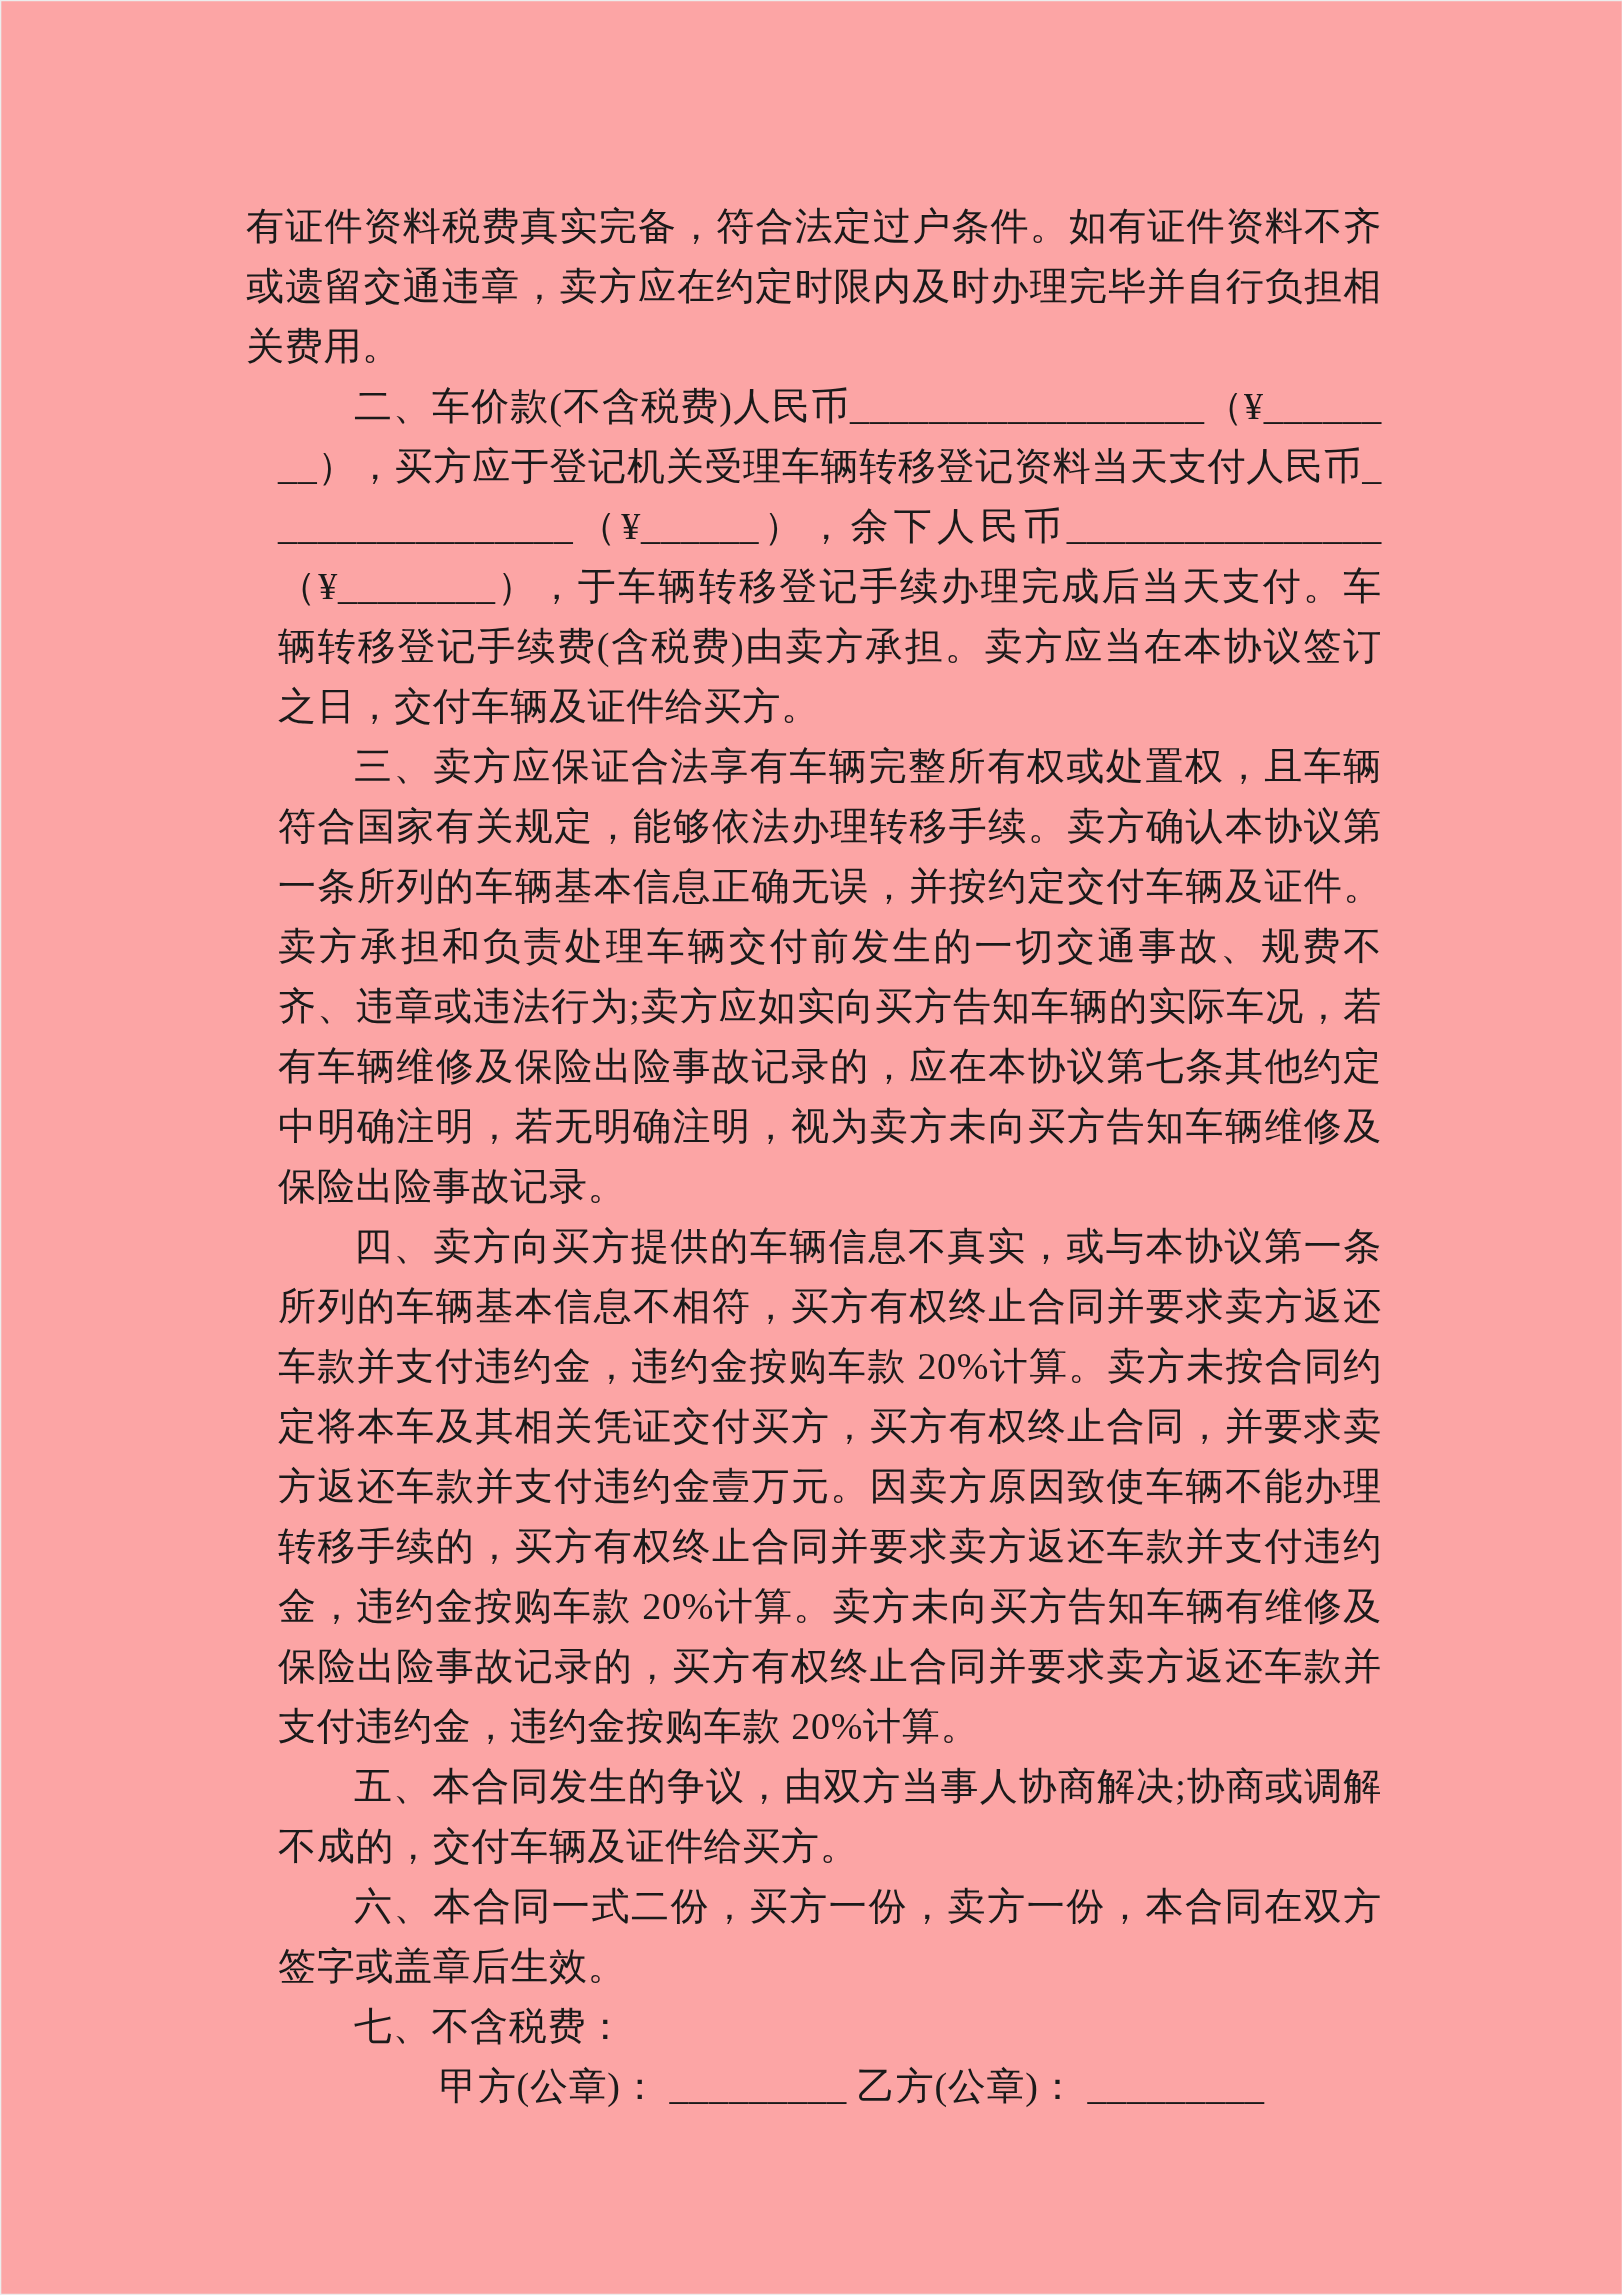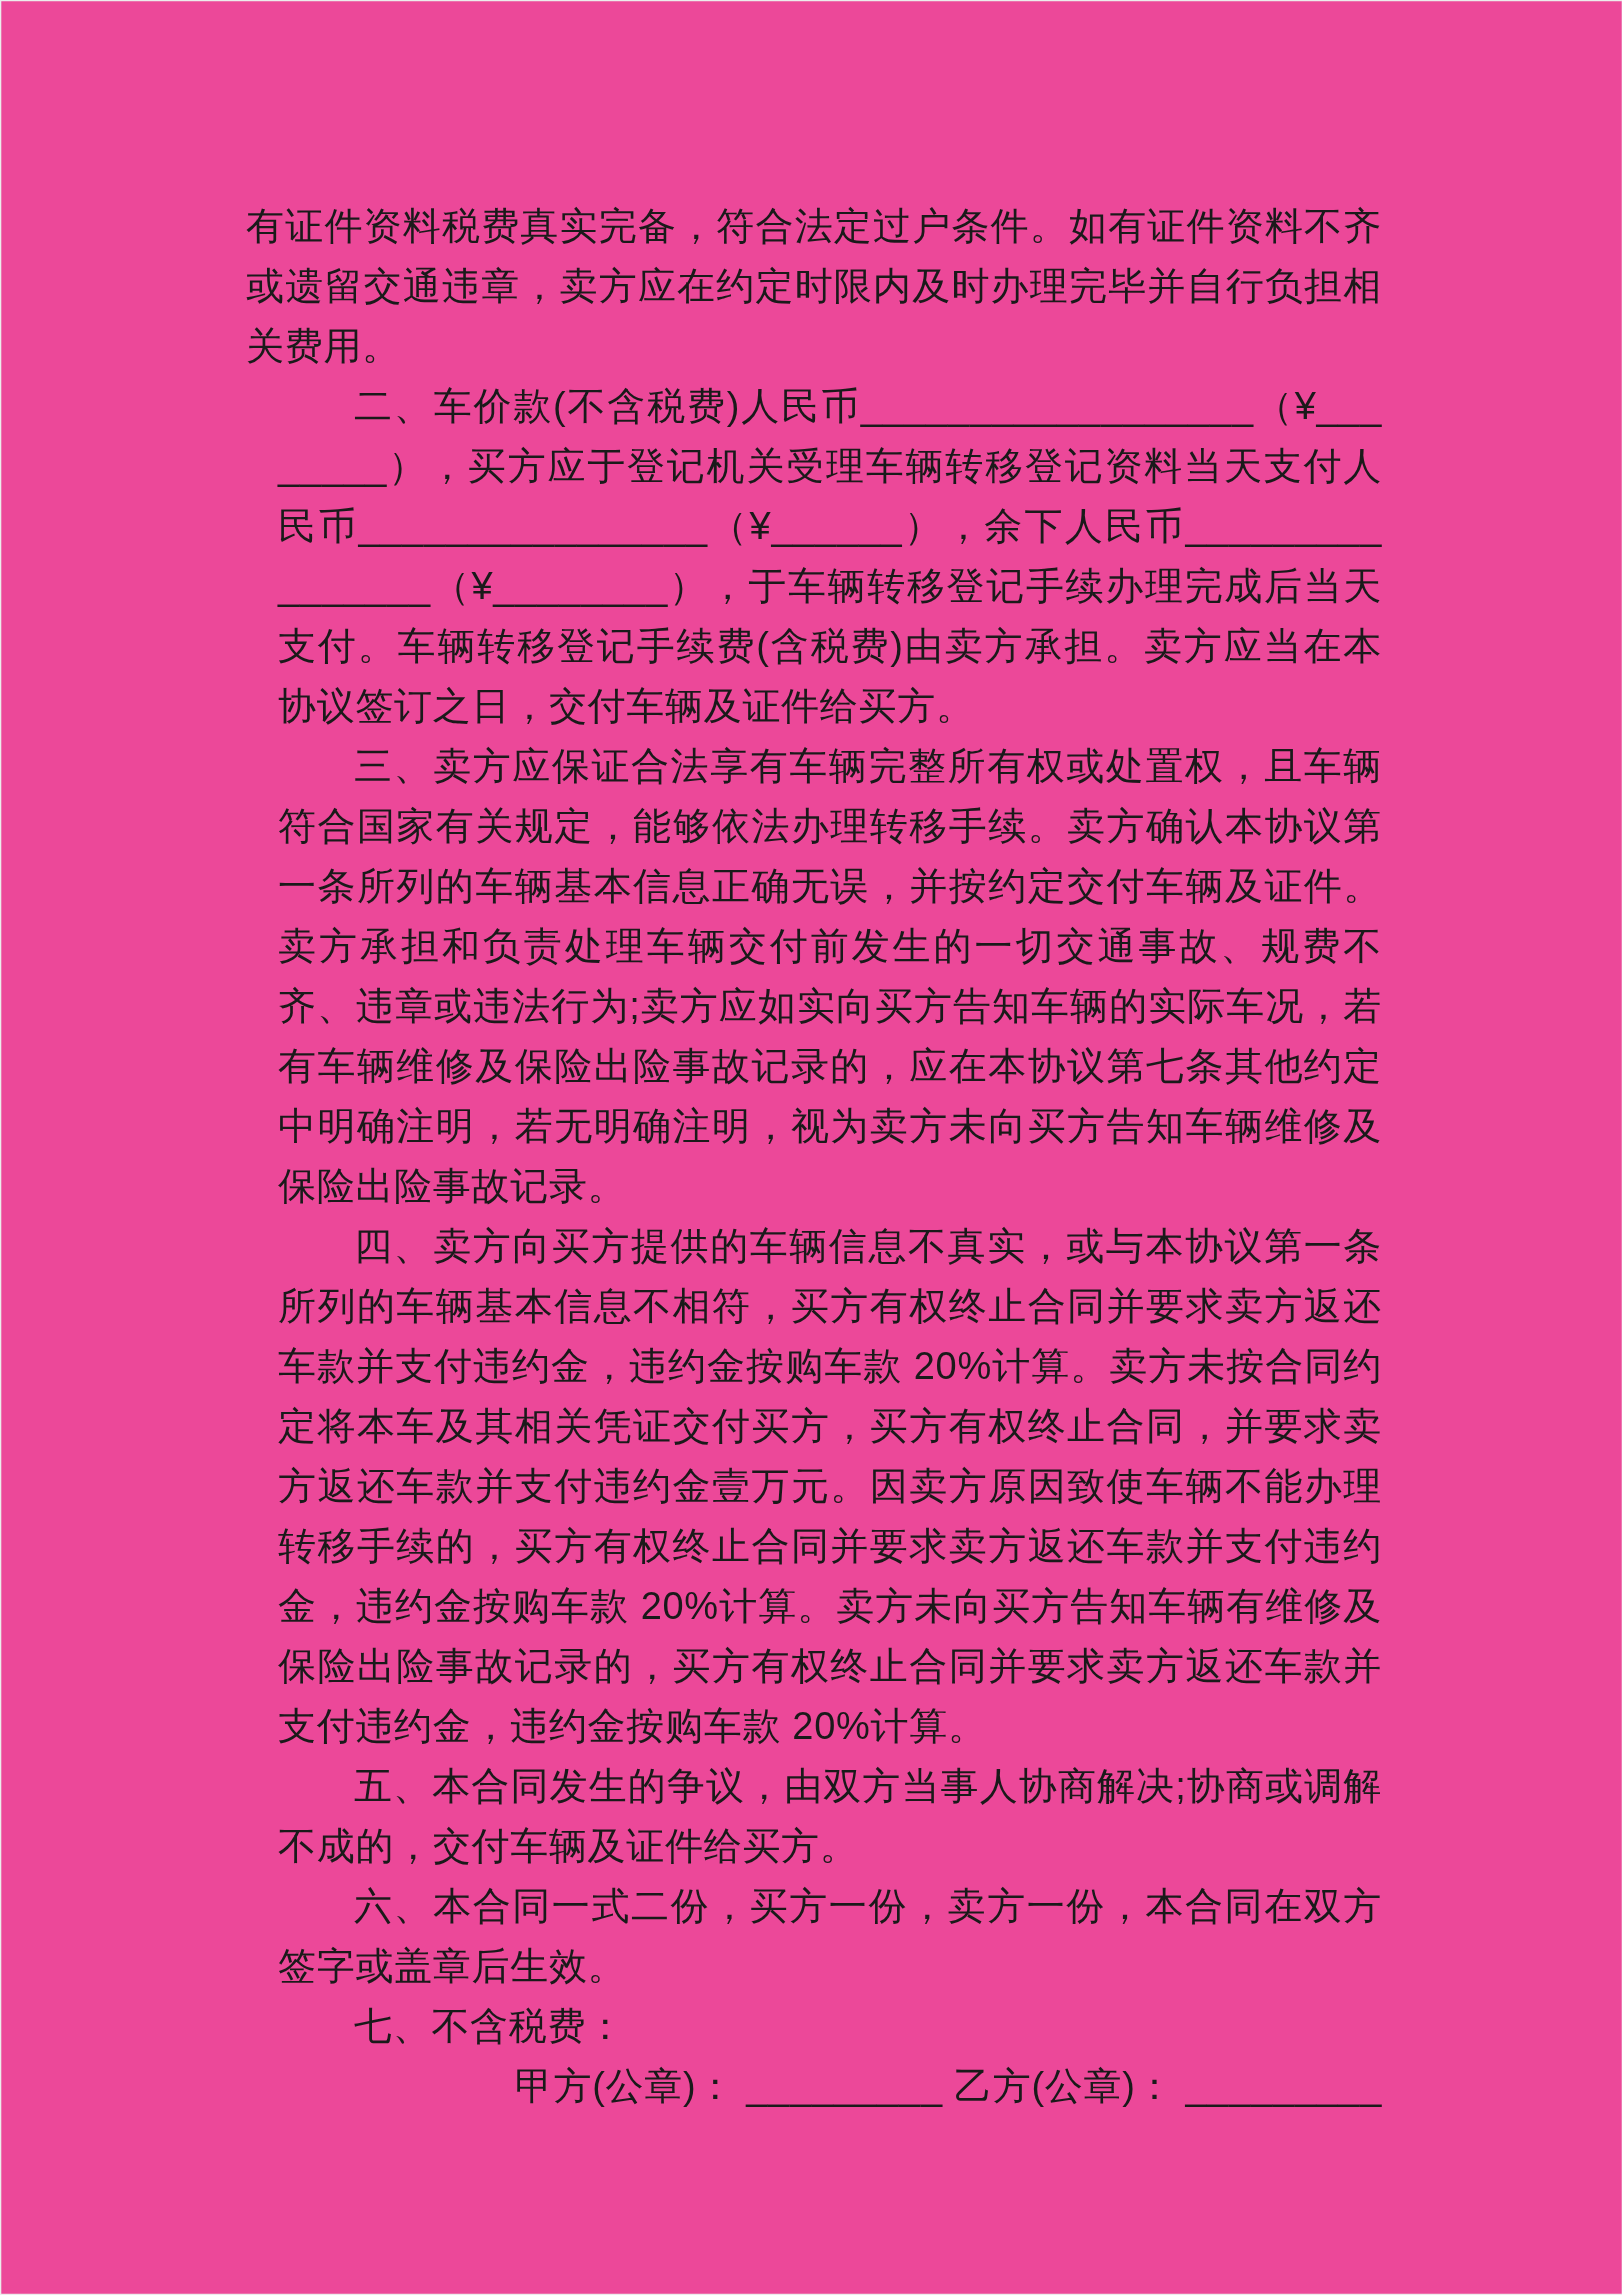--- a/index.html
+++ b/index.html
@@ -4,24 +4,24 @@
 <style>
   html, body {
     margin: 0;
     padding: 0;
     background: #ffffff;
   }
   .page {
     position: relative;
     width: 1623px;
     height: 2295px;
-    background: #ec4899;
+    background: #fca5a5;
     box-shadow: inset 0 0 0 1.3px #ececec;
     overflow: hidden;
-    font-family: Liberation Sans, sans-serif;
+    font-family: Liberation Serif, serif;
     color: #1a1a1a;
   }
   .content {
     position: absolute;
     top: 196px;
     left: 246px;
     width: 1136px;
   }
   .content p {
     margin: 0;
@@ -30,21 +30,21 @@
     line-height: 60px;
     text-align: justify;
     word-break: break-all;
     letter-spacing: 0.7px;
   }
   .content p.indent {
     text-indent: 2em;
     margin-left: 32px;
   }
   .content p.sig {
-    text-align: right;
+    text-align: center;
     text-indent: 2em;
   }
 </style>
 </head>
 <body>
 
 <div class="page">
   <div class="content">
     <p>有证件资料税费真实完备，符合法定过户条件。如有证件资料不齐或遗留交通违章，卖方应在约定时限内及时办理完毕并自行负担相关费用。</p>
     <p class="indent">二、车价款(不含税费)人民币__________________（¥________），买方应于登记机关受理车辆转移登记资料当天支付人民币________________（¥______），余下人民币________________（¥________），于车辆转移登记手续办理完成后当天支付。车辆转移登记手续费(含税费)由卖方承担。卖方应当在本协议签订之日，交付车辆及证件给买方。</p>

